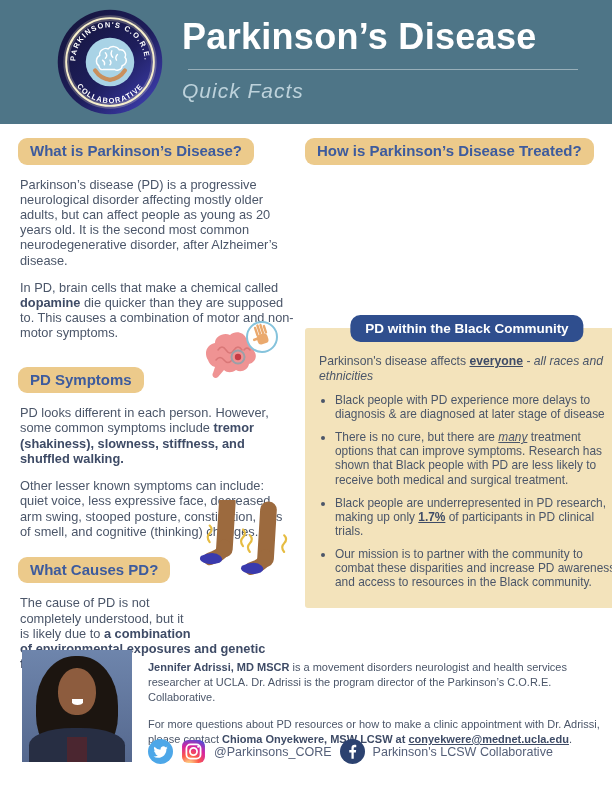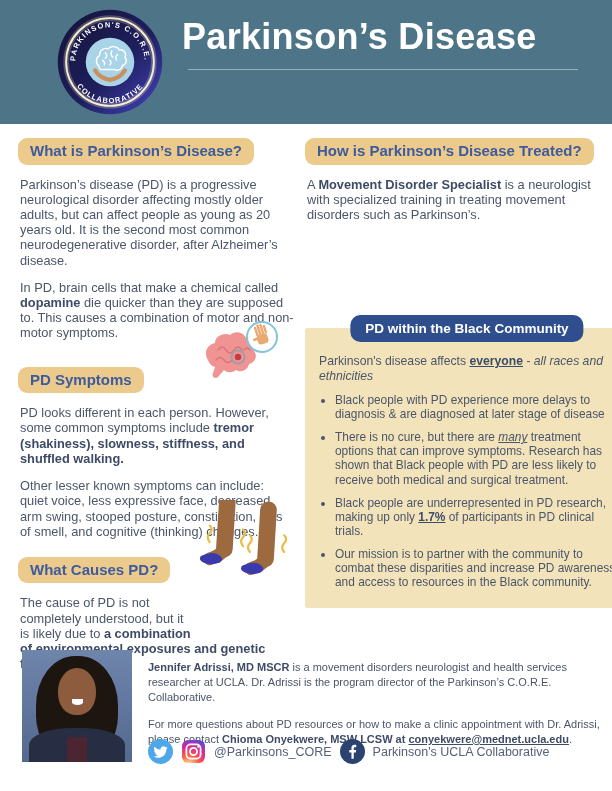--- a/index.html
+++ b/index.html
@@ -97,20 +97,21 @@
         </g>
         <g fill="none" stroke="#c98f5c" stroke-width="4.5" stroke-linecap="round">
           <path d="M44,69 q6,9 16,10"></path>
           <path d="M76,69 q-6,9 -16,10"></path>
         </g>
       </svg>
     </div>
     <div class="header-text">
       <h1 class="title">Parkinson’s Disease</h1>
       <div class="hdr-divider"></div>
+      <div class="subtitle">Quick Facts</div>
     </div>
   </div>
 
   <div class="col-left">
     <div class="pill">What is Parkinson’s Disease?</div>
     <p class="body-p">Parkinson’s disease (PD) is a progressive neurological disorder affecting mostly older adults, but can affect people as young as 20 years old. It is the second most common neurodegenerative disorder, after Alzheimer’s disease.</p>
     <p class="body-p"><span>In PD, brain  cells that make a chemical called </span><span class="b">dopamine</span><span> die quicker than they are supposed to. This causes a combination of motor and non-motor symptoms.</span></p>
 
     <div class="pill mt26">PD Symptoms</div>
     <p class="body-p"><span>PD looks different in each person. However, some common symptoms include </span><span class="b">tremor (shakiness), slowness, stiffness, and shuffled walking.</span></p>
@@ -152,21 +153,20 @@
           <path d="M50,30 q4,4 0,8 q-4,4 0,9"></path>
           <path d="M57,36 q4,4 0,8 q-4,4 0,9"></path>
           <path d="M92,36 q4,4 0,8 q-4,4 0,9"></path>
         </g>
       </g>
     </svg>
   </div>
 
   <div class="col-right">
     <div class="pill">How is Parkinson’s Disease Treated?</div>
-    <p class="body-p"><span>A </span><span class="b">Movement Disorder Specialist</span><span> is a neurologist with specialized training in treating movement disorders such as Parkinson’s.</span></p>
   </div>
 
   <div class="community-box">
     <div class="community-pill">PD within the Black Community</div>
     <p class="community-intro"><span>Parkinson's disease affects </span><span class="bu">everyone</span><span> - </span><span class="it">all races and ethnicities</span></p>
     <ul class="community-list">
       <li><span>Black people with PD experience more delays to diagnosis &amp; are diagnosed at later stage of disease</span></li>
       <li><span>There is no cure, but there are </span><span class="iu">many</span><span> treatment options that can improve symptoms. Research has shown that Black people with PD are less likely to receive both medical and surgical treatment.</span></li>
       <li><span>Black people are underrepresented in PD research, making up only </span><span class="bu">1.7%</span><span> of participants in PD clinical trials.</span></li>
       <li><span>Our mission is to partner with the community to combat these disparities and increase PD awareness and access to resources in the Black community.</span></li>
@@ -208,16 +208,16 @@
       <circle cx="16.6" cy="7.4" r="1.1" fill="#fff"></circle>
     </svg>
 
     <span class="handle">@Parkinsons_CORE</span>
 
     <svg class="soc" viewBox="0 0 24 24">
       <circle cx="12" cy="12" r="12" fill="#2c4270"></circle>
       <path fill="#ffffff" d="M13.2 19v-6h2l.3-2.4h-2.3V9.1c0-.7.2-1.2 1.2-1.2h1.2V5.7c-.2 0-.9-.1-1.7-.1-1.7 0-2.9 1-2.9 3v1.9H8.9V13H11v6h2.2z"></path>
     </svg>
 
-    <span class="handle">Parkinson's UCLA Collaborative</span>
+    <span class="handle">Parkinson's LCSW Collaborative</span>
   </div>
 
 </div>
 
 </body></html>

